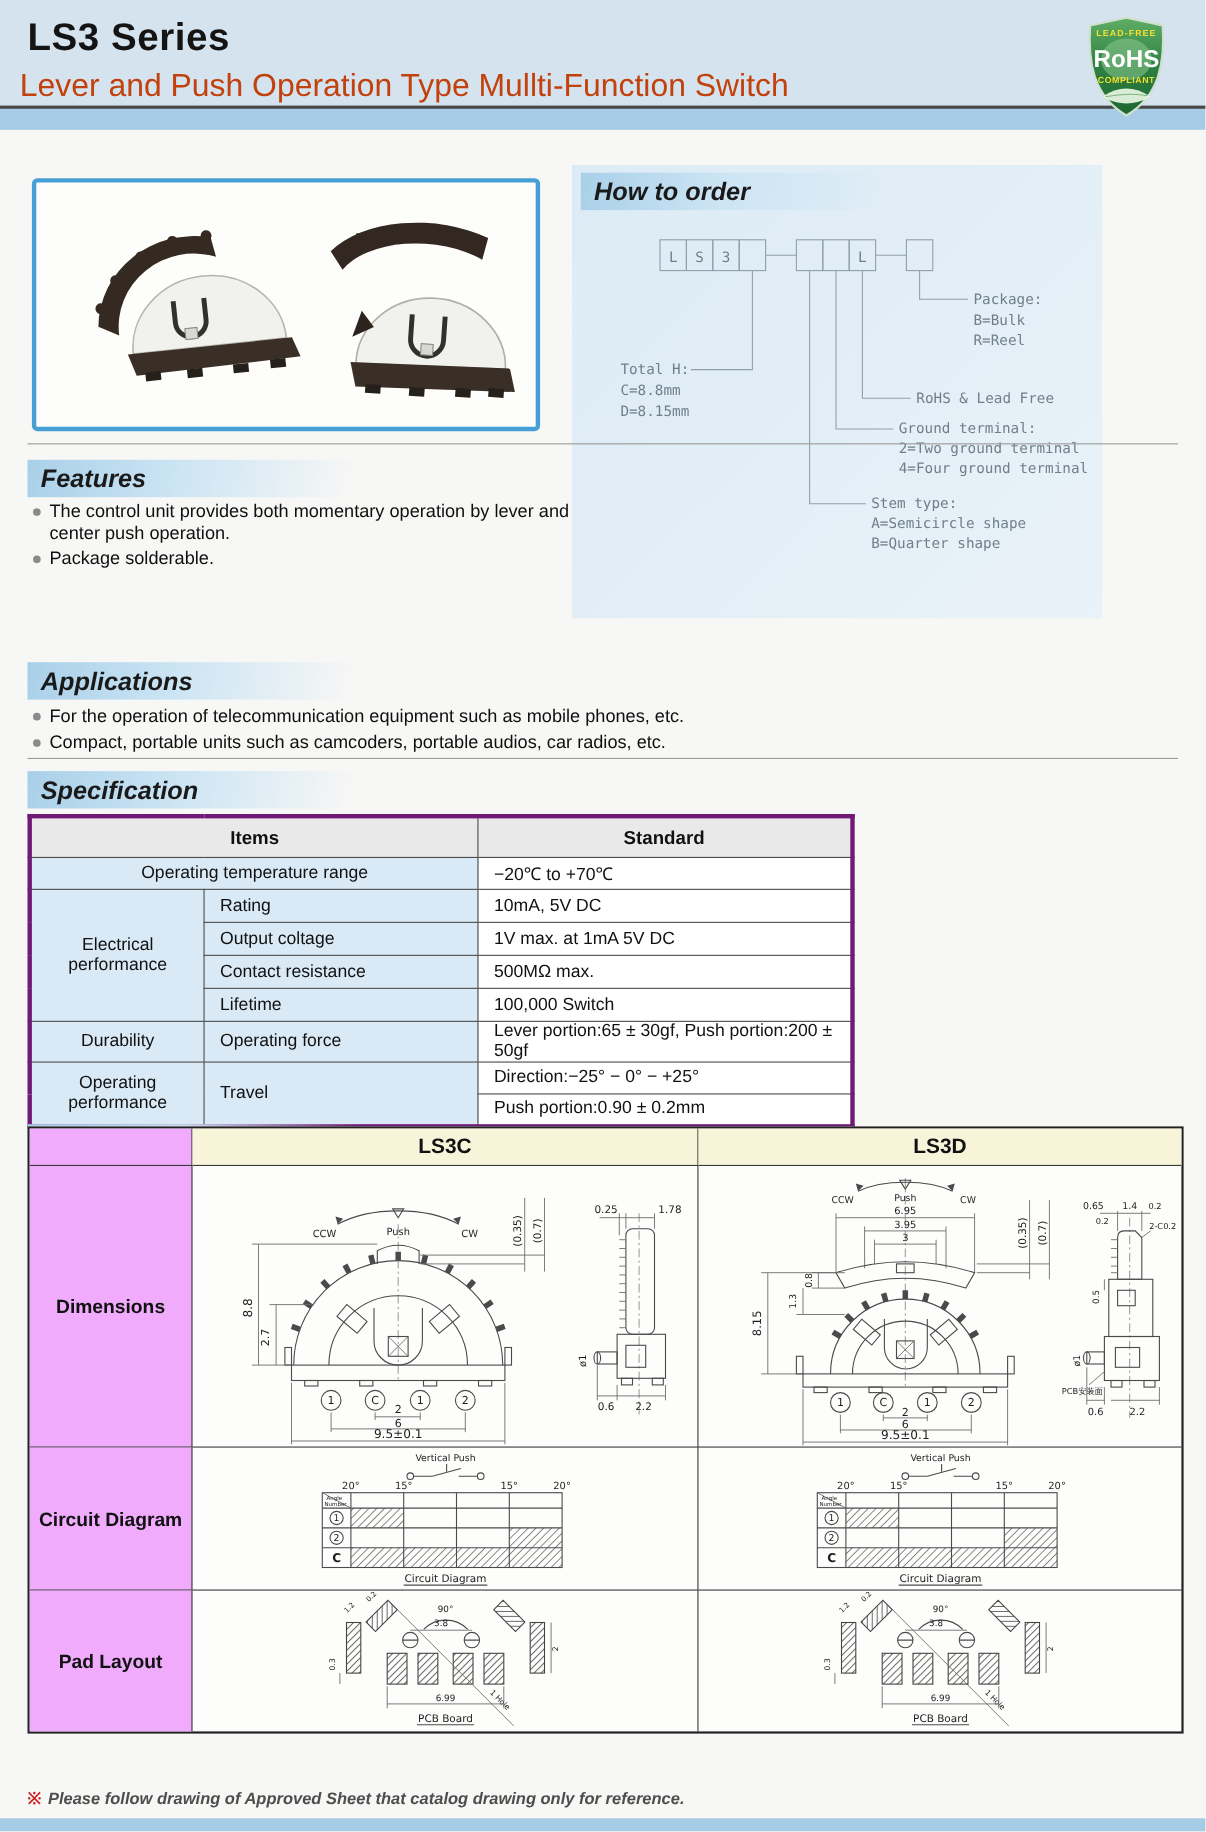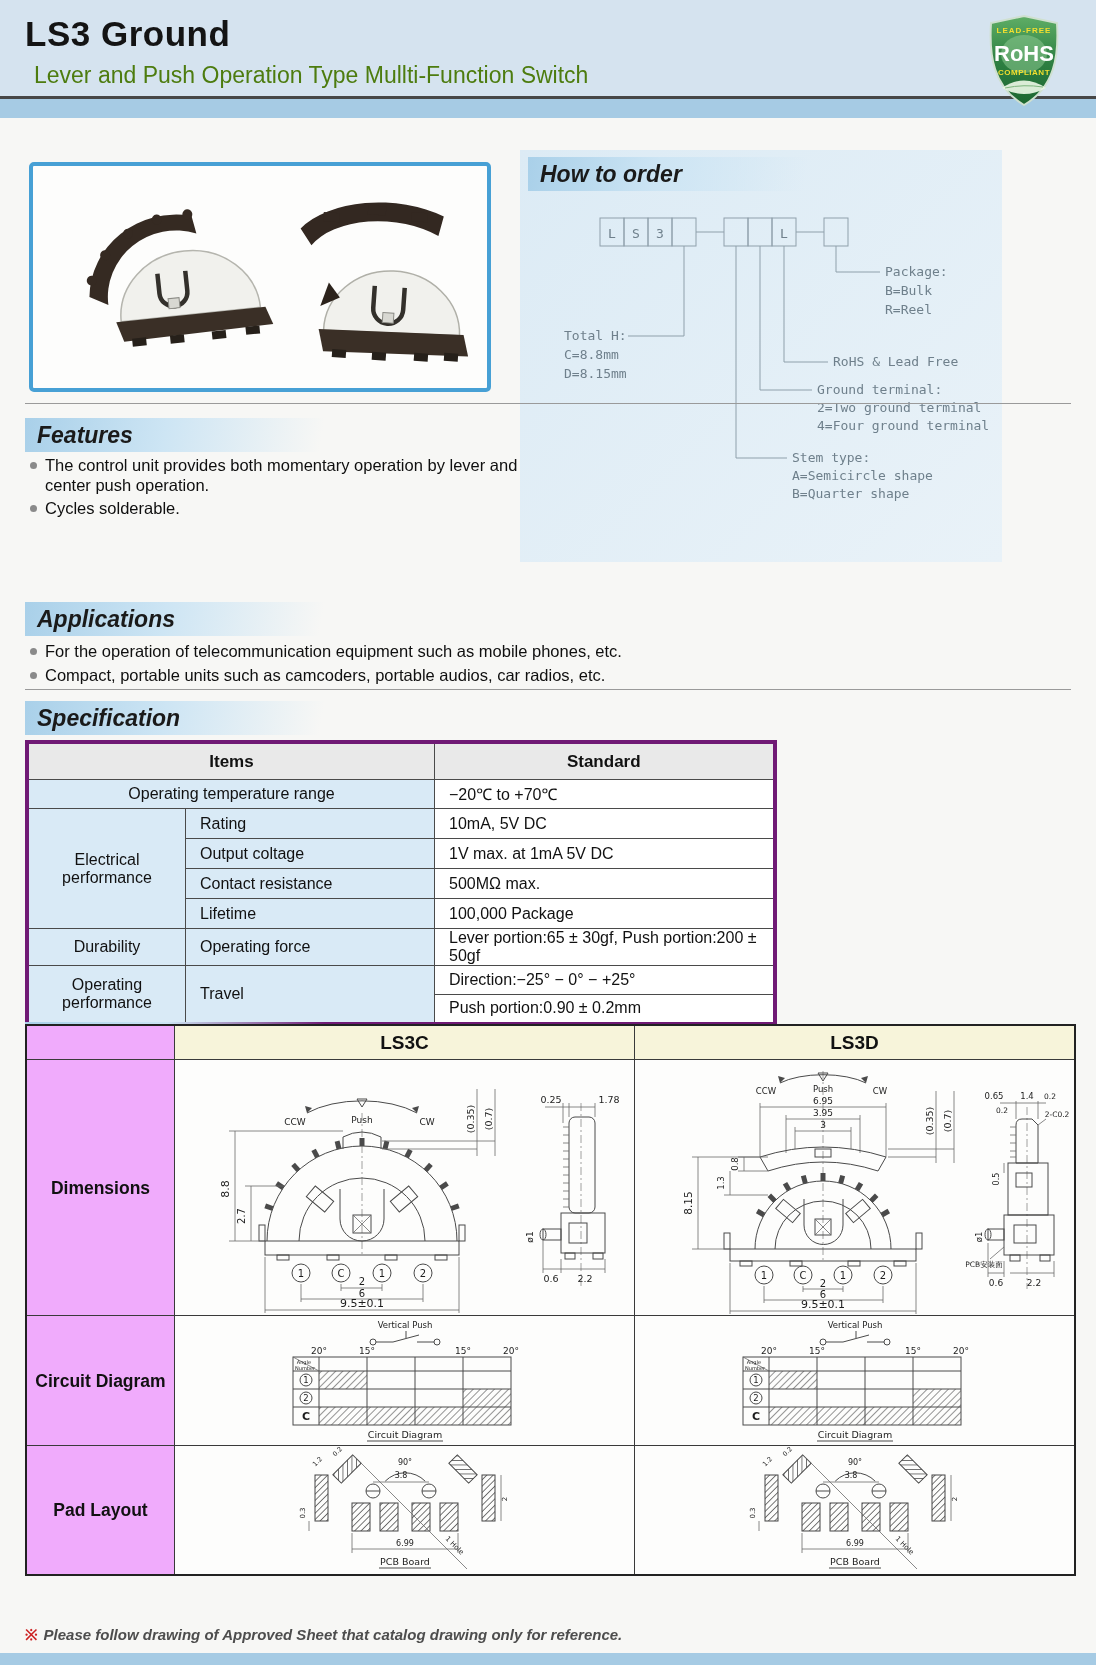--- a/index.html
+++ b/index.html
@@ -2,21 +2,21 @@
 <html><head>
 <meta charset="utf-8">
 <style>
   html,body{margin:0;padding:0;}
   body{width:1096px;height:1665px;position:relative;background:#f7f7f5;
        font-family:"Liberation Sans",sans-serif;overflow:hidden;}
   .abs{position:absolute;}
   
   .hdr{left:0;top:0;width:1096px;height:98px;background:#d5e3ef;}
   .hdr-title{left:25px;top:14px;font-size:35px;font-weight:bold;color:#141414;letter-spacing:.5px;}
-  .hdr-sub{left:34px;top:62px;font-size:23px;color:#4d7c0f;}
+  .hdr-sub{left:18px;top:62px;font-size:29px;color:#c2410c;}
   .hdr-line{left:0;top:96px;width:1096px;height:3px;background:#474747;}
   .hdr-band{left:0;top:99px;width:1096px;height:19px;background:#a6cbe4;}
   .bot-band{left:0;top:1653px;width:1096px;height:12px;background:#a6cbe4;}
   
   .strip{height:34px;display:flex;align-items:center;padding-left:12px;box-sizing:border-box;
          background:linear-gradient(100deg,#a9d0e9 0%,#cde5f4 45%,rgba(250,253,255,0) 95%);}
   .strip span{font-size:23px;font-style:italic;font-weight:bold;color:#1a1a1a;}
   .rule{height:1px;background:#9a9a9a;}
   
   .photo-box{left:29px;top:162px;width:462px;height:230px;background:#fdfdfc;
@@ -55,21 +55,21 @@
   .dthin{stroke:#6a6a6a;stroke-width:.8;fill:none;}
   .cl{stroke:#888;stroke-width:.8;stroke-dasharray:8 3 2 3;fill:none;}
   
   .foot{left:25px;top:1624px;font-size:15px;font-style:italic;font-weight:bold;color:#4d4d4d;}
   .foot .mk{color:#cc2222;font-style:normal;margin-right:6px;}
 </style>
 </head>
 <body>
 
 <div class="abs hdr"></div>
-<div class="abs hdr-title">LS3 Ground</div>
+<div class="abs hdr-title">LS3 Series</div>
 <div class="abs hdr-sub">Lever and Push Operation Type Mullti-Function Switch</div>
 <div class="abs hdr-line"></div>
 <div class="abs hdr-band"></div>
 
 <svg class="abs" style="left:985px;top:14px;" width="78" height="94" viewBox="0 0 78 94">
   <defs>
     <linearGradient id="shield" x1="0" y1="0" x2="0" y2="1">
       <stop offset="0" stop-color="#5fae66"></stop>
         <stop offset="0.5" stop-color="#2e8042"></stop>
         <stop offset="1" stop-color="#1c6630"></stop>
@@ -179,21 +179,21 @@
 <div class="abs strip" style="left:25px;top:418px;width:310px;">
   <span>Features</span>
 </div>
 <ul class="abs blist" style="left:28px;top:456px;width:490px;">
   <li>
       <span class="bu"></span>
       <span class="tx">The control unit provides both momentary operation by lever and center push operation.</span>
     </li>
   <li>
       <span class="bu"></span>
-      <span class="tx">Cycles solderable.</span>
+      <span class="tx">Package solderable.</span>
     </li>
 </ul>
 
 <div class="abs strip" style="left:25px;top:602px;width:310px;">
   <span>Applications</span>
 </div>
 <ul class="abs blist" style="left:28px;top:642px;width:1040px;">
   <li>
       <span class="bu"></span>
       <span class="tx">For the operation of telecommunication equipment such as mobile phones, etc.</span>
@@ -231,21 +231,21 @@
   <tr style="height:30px">
     <td class="cblue lft">Output coltage</td>
     <td class="lft">1V max. at 1mA 5V DC</td>
   </tr>
   <tr style="height:30px">
     <td class="cblue lft">Contact resistance</td>
     <td class="lft">500MΩ max.</td>
   </tr>
   <tr style="height:30px">
     <td class="cblue lft">Lifetime</td>
-    <td class="lft">100,000 Package</td>
+    <td class="lft">100,000 Switch</td>
   </tr>
   <tr style="height:29px">
     <td class="cblue ctr">Durability</td>
     <td class="cblue lft">Operating force</td>
     <td class="lft">Lever portion:65 ± 30gf, Push portion:200 ± 50gf</td>
   </tr>
   <tr style="height:29px">
     <td rowspan="2" class="cblue ctr">Operating performance</td>
     <td rowspan="2" class="cblue lft">Travel</td>
     <td class="lft">Direction:−25° − 0° − +25°</td>

